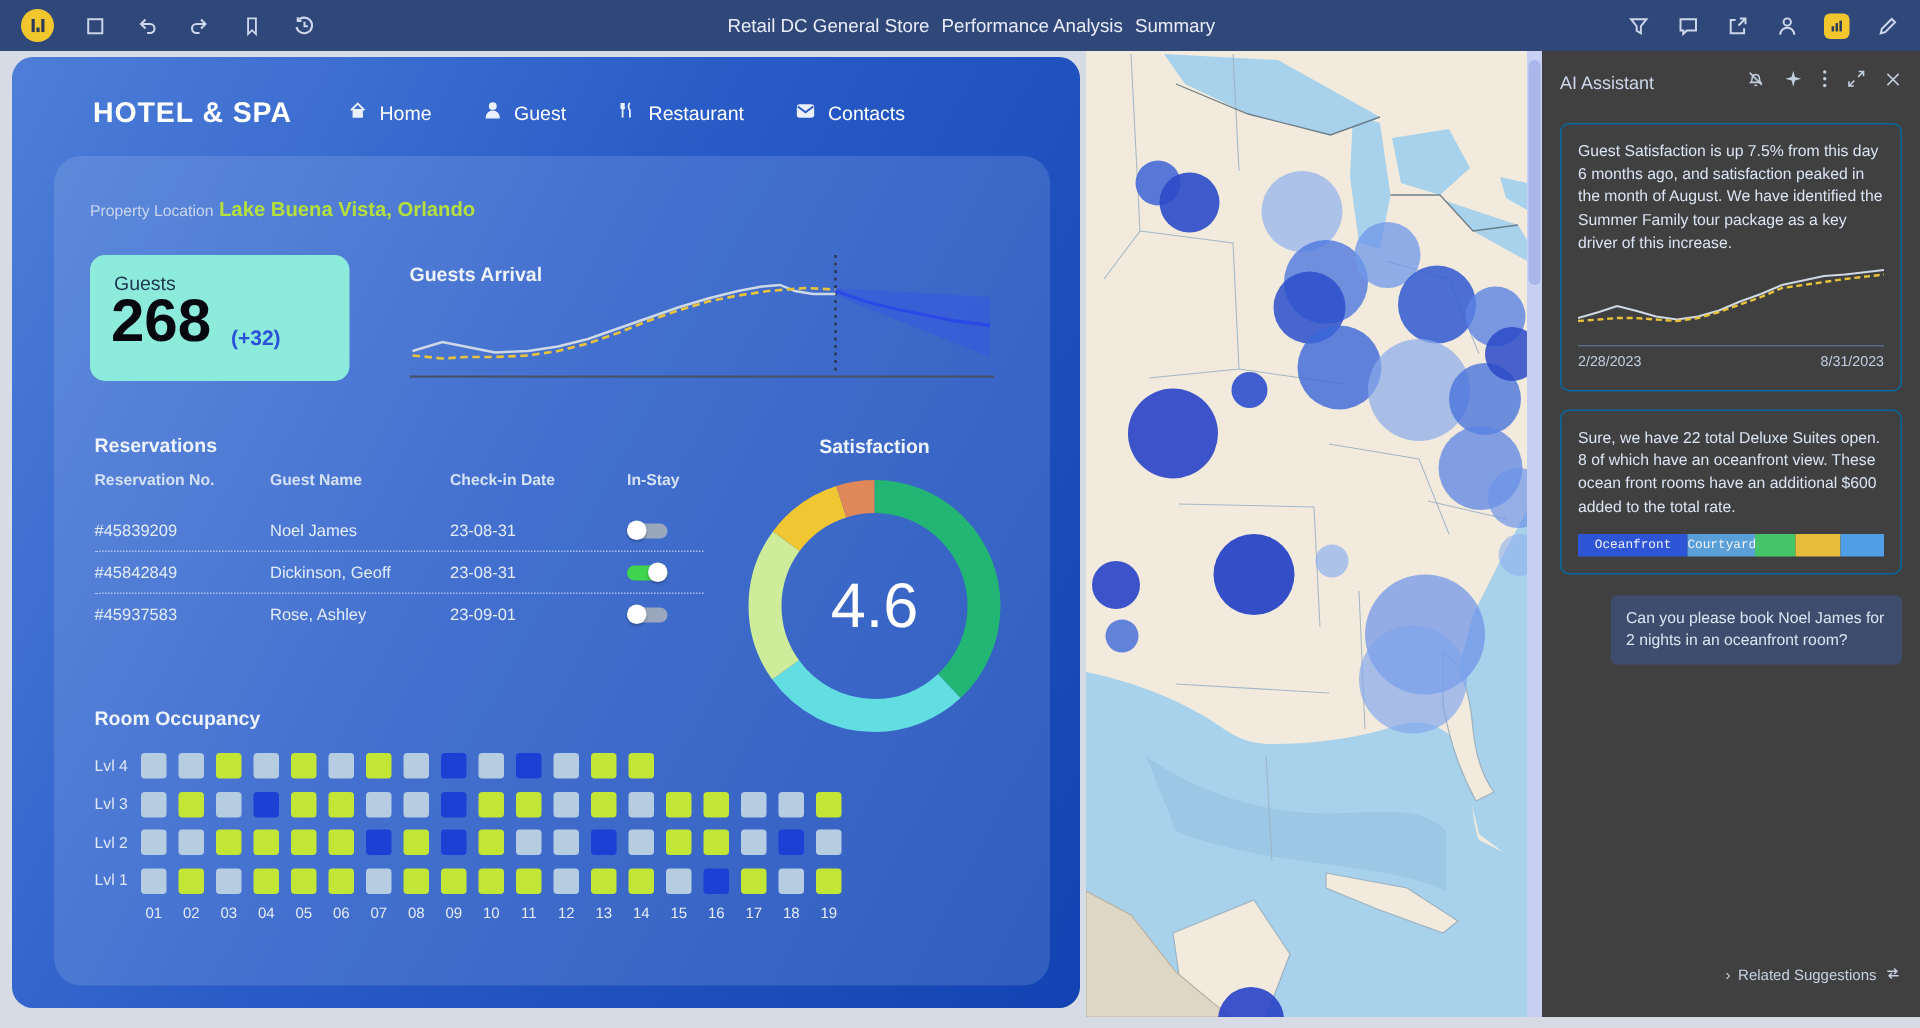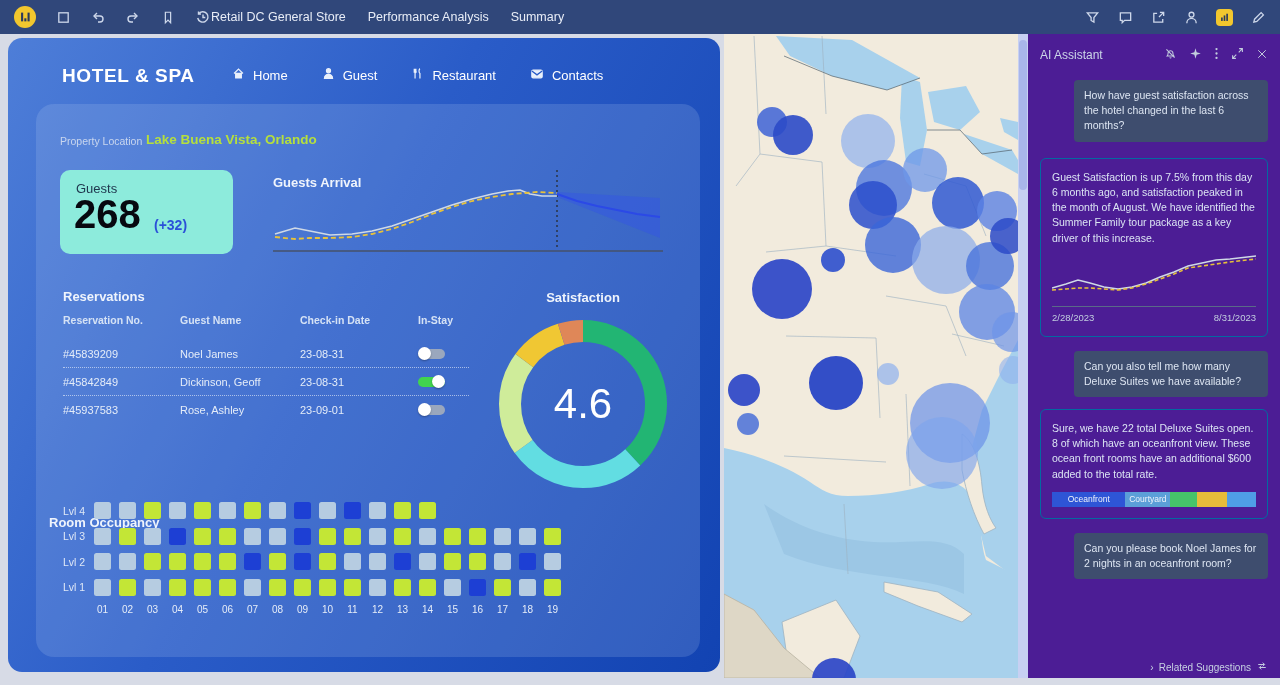--- a/index.html
+++ b/index.html
@@ -5,21 +5,21 @@
   html,body{margin:0;padding:0;width:1280px;height:685px;overflow:hidden;
     background:#d7dbe6;font-family:"Liberation Sans",sans-serif;}
   
   .topbar{height:34px;background:#30477a;display:flex;align-items:center;
     padding:0 14px;box-sizing:border-box;color:#cdd7ea;}
   .tb-left{display:flex;align-items:center;gap:19px;}
   .logo{width:22px;height:22px;border-radius:50%;background:#f2c72e;
     display:flex;align-items:center;justify-content:center;}
   .tbicon{width:16px;height:16px;display:flex;align-items:center;justify-content:center;cursor:pointer;}
   .tbicon svg{stroke:#cdd7ea;fill:none;stroke-width:1.4;}
-  .tb-center{flex:1;display:flex;gap:22px;
+  .tb-center{flex:1;display:flex;justify-content:center;gap:8px;
     font-size:12.5px;color:#e8edf7;}
   .tb-right{display:flex;align-items:center;gap:17px;}
   .yellowbtn{width:17px;height:17px;border-radius:4px;background:#f2c72e;
     display:flex;align-items:center;justify-content:center;}
   
   .main{display:flex;height:644px;}
   .dash-wrap{width:724px;position:relative;}
   .dash-panel{position:absolute;left:8px;top:4px;width:712px;height:634px;border-radius:14px;
     background:linear-gradient(118deg,#4e7ed8 0%,#2a5cc8 45%,#1243b2 100%);overflow:hidden;}
   .dash-title{position:absolute;left:54px;top:27px;font-size:19px;font-weight:bold;
@@ -63,36 +63,36 @@
   .occ-cells{display:flex;gap:8px;}
   .occ-cell{width:17px;height:17px;border-radius:2.5px;}
   .occ-cols{display:flex;gap:8px;margin-left:31px;margin-top:2px;}
   .occ-col{width:17px;text-align:center;font-size:10px;color:#e6edf8;}
   
   .map-wrap{width:304px;position:relative;background:#f2ebdd;}
   #map-svg{display:block;}
   .map-scrollbar{position:absolute;right:0;top:0;width:10px;height:644px;background:#c7d0f2;}
   .map-thumb{position:absolute;right:1px;top:6px;width:8px;height:150px;border-radius:4px;background:#a9b6ea;cursor:pointer;}
   
-  .assistant{width:252px;background:#4c1d95;box-sizing:border-box;
-    padding:10px 12px 4px 12px;display:flex;flex-direction:column;color:#d8e1f0;justify-content:space-between;}
+  .assistant{width:252px;background:#404040;box-sizing:border-box;
+    padding:10px 12px 20px 12px;display:flex;flex-direction:column;color:#d8e1f0;justify-content:space-between;}
   .as-header{display:flex;align-items:center;height:22px;flex-shrink:0;}
   .as-title{flex:1;font-size:12px;color:#ccd6e8;}
   .as-icons{display:flex;gap:12px;align-items:center;}
   .as-icons svg{stroke:#c3cede;fill:none;stroke-width:1.3;cursor:pointer;}
   .msg-user{margin-left:34px;margin-top:14px;background:#3e4d6e;border-radius:4px;
     padding:8px 10px;font-size:10.5px;line-height:1.45;color:#dde5f2;}
   .as-card{border:1px solid #0369a1;border-radius:6px;padding:11px;
     font-size:10.5px;line-height:1.45;color:#dbe4f3;}
   .mt16{margin-top:16px;} .mt12{margin-top:12px;}
   .mini-rule{border-top:1px solid #5a6a88;margin-top:6px;}
   .mini-dates{display:flex;justify-content:space-between;font-size:9.5px;color:#c2cedf;margin-top:4px;}
   #deluxe-bar{display:flex;height:15px;margin-top:10px;}
   .bar-seg{display:flex;align-items:center;justify-content:center;font-size:8.5px;
-    color:#eef2fa;white-space:nowrap;overflow:hidden;}
+    color:#eef2fa;white-space:nowrap;overflow:hidden;font-family:Liberation Mono, monospace;}
   .related{display:flex;justify-content:flex-end;align-items:center;gap:5px;
     font-size:10px;color:#c7d1e2;margin-top:auto;cursor:pointer;}
 </style>
 </head>
 <body>
 
 <div class="topbar">
   <div class="tb-left">
     <div class="logo">
       <svg width="14" height="14" viewBox="0 0 16 16">
@@ -273,21 +273,21 @@
         <div class="sec-title" style="left:459px;top:186px;width:176px;text-align:center;">Satisfaction</div>
         <svg id="donut-svg" width="176" height="176">
             <circle cx="88" cy="88" r="73" fill="none" stroke="#22b573" stroke-width="22" stroke-dasharray="174.29556042116172 284.37696700294805" stroke-dashoffset="0" transform="rotate(-90 88 88)"></circle>
             <circle cx="88" cy="88" r="73" fill="none" stroke="#62dde2" stroke-width="22" stroke-dasharray="123.84158240450965 334.8309450196001" stroke-dashoffset="-174.29556042116172" transform="rotate(-90 88 88)"></circle>
             <circle cx="88" cy="88" r="73" fill="none" stroke="#cfec9a" stroke-width="22" stroke-dasharray="91.73450548482197 366.9380219392878" stroke-dashoffset="-298.1371428256714" transform="rotate(-90 88 88)"></circle>
             <circle cx="88" cy="88" r="73" fill="none" stroke="#f0c733" stroke-width="22" stroke-dasharray="45.86725274241098 412.8052746816988" stroke-dashoffset="-389.87164831049336" transform="rotate(-90 88 88)"></circle>
             <circle cx="88" cy="88" r="73" fill="none" stroke="#df8758" stroke-width="22" stroke-dasharray="22.93362637120549 435.7389010529043" stroke-dashoffset="-435.73890105290434" transform="rotate(-90 88 88)"></circle>
           </svg>
         <div class="donut-score">4.6</div>
 
-        <div class="sec-title" style="left:13px;top:367px;margin-top:44px;">Room Occupancy</div>
+        <div class="sec-title" style="left:27px;top:367px;">Room Occupancy</div>
         <div class="occ-grid" id="occ-grid">
             <div class="occ-row">
               <span class="occ-label">Lvl 4</span>
               <div class="occ-cells">
                 <div class="occ-cell" style="background: rgb(182, 204, 225);"></div>
                 <div class="occ-cell" style="background: rgb(182, 204, 225);"></div>
                 <div class="occ-cell" style="background: rgb(195, 230, 54);"></div>
                 <div class="occ-cell" style="background: rgb(182, 204, 225);"></div>
                 <div class="occ-cell" style="background: rgb(195, 230, 54);"></div>
                 <div class="occ-cell" style="background: rgb(182, 204, 225);"></div>
@@ -494,36 +494,34 @@
         <span><svg width="13" height="13" viewBox="0 0 16 16">
               <path d="M9.5,6.5 L14,2 M10,2 h4 v4"></path>
               <path d="M6.5,9.5 L2,14 M2,10 v4 h4"></path>
             </svg></span>
         <span><svg width="12" height="12" viewBox="0 0 16 16">
               <path d="M3,3 L13,13 M13,3 L3,13"></path>
             </svg></span>
       </span>
     </div>
 
-    <div class="msg-user">How have guest satisfaction across the hotel changed in the last 6 months?</div>
 
     <div class="as-card mt16">
       <div>Guest Satisfaction is up 7.5% from this day 6 months ago, and satisfaction peaked in the month of August. We have identified the Summer Family tour package as a key driver of this increase.</div>
       <svg id="mini-svg" width="204" height="46" style="margin-top:8px;display:block;">
           <polyline points="0,34 14,30 26,26 38,29 52,33 66,35 80,33 94,29 108,23 122,18 136,12 150,9 164,6 178,5 204,2" fill="none" stroke="#cfd9e6" stroke-width="1.4"></polyline>
           <polyline points="0,36 14,35 26,34 38,34 52,35 66,36 80,34 94,30 108,25 122,20 136,14 150,12 164,10 178,8 204,5" fill="none" stroke="#e8c23a" stroke-width="1.6" stroke-dasharray="4 2.5"></polyline>
         </svg>
       <div class="mini-rule"></div>
       <div class="mini-dates">
         <span>2/28/2023</span>
         <span>8/31/2023</span>
       </div>
     </div>
 
-    <div class="msg-user">Can you also tell me how many Deluxe Suites we have available?</div>
 
     <div class="as-card mt12">
       <div>Sure, we have 22 total Deluxe Suites open. 8 of which have an oceanfront view. These ocean front rooms have an additional $600 added to the total rate.</div>
       <div id="deluxe-bar">
           <div class="bar-seg" style="width: 36%; background: rgb(46, 85, 214);">Oceanfront</div>
           <div class="bar-seg" style="width: 22%; background: rgb(91, 159, 216);">Courtyard</div>
           <div class="bar-seg" style="width: 13%; background: rgb(70, 196, 106);"></div>
           <div class="bar-seg" style="width: 15%; background: rgb(230, 188, 58);"></div>
           <div class="bar-seg" style="width: 14%; background: rgb(79, 158, 230);"></div>
         </div>

